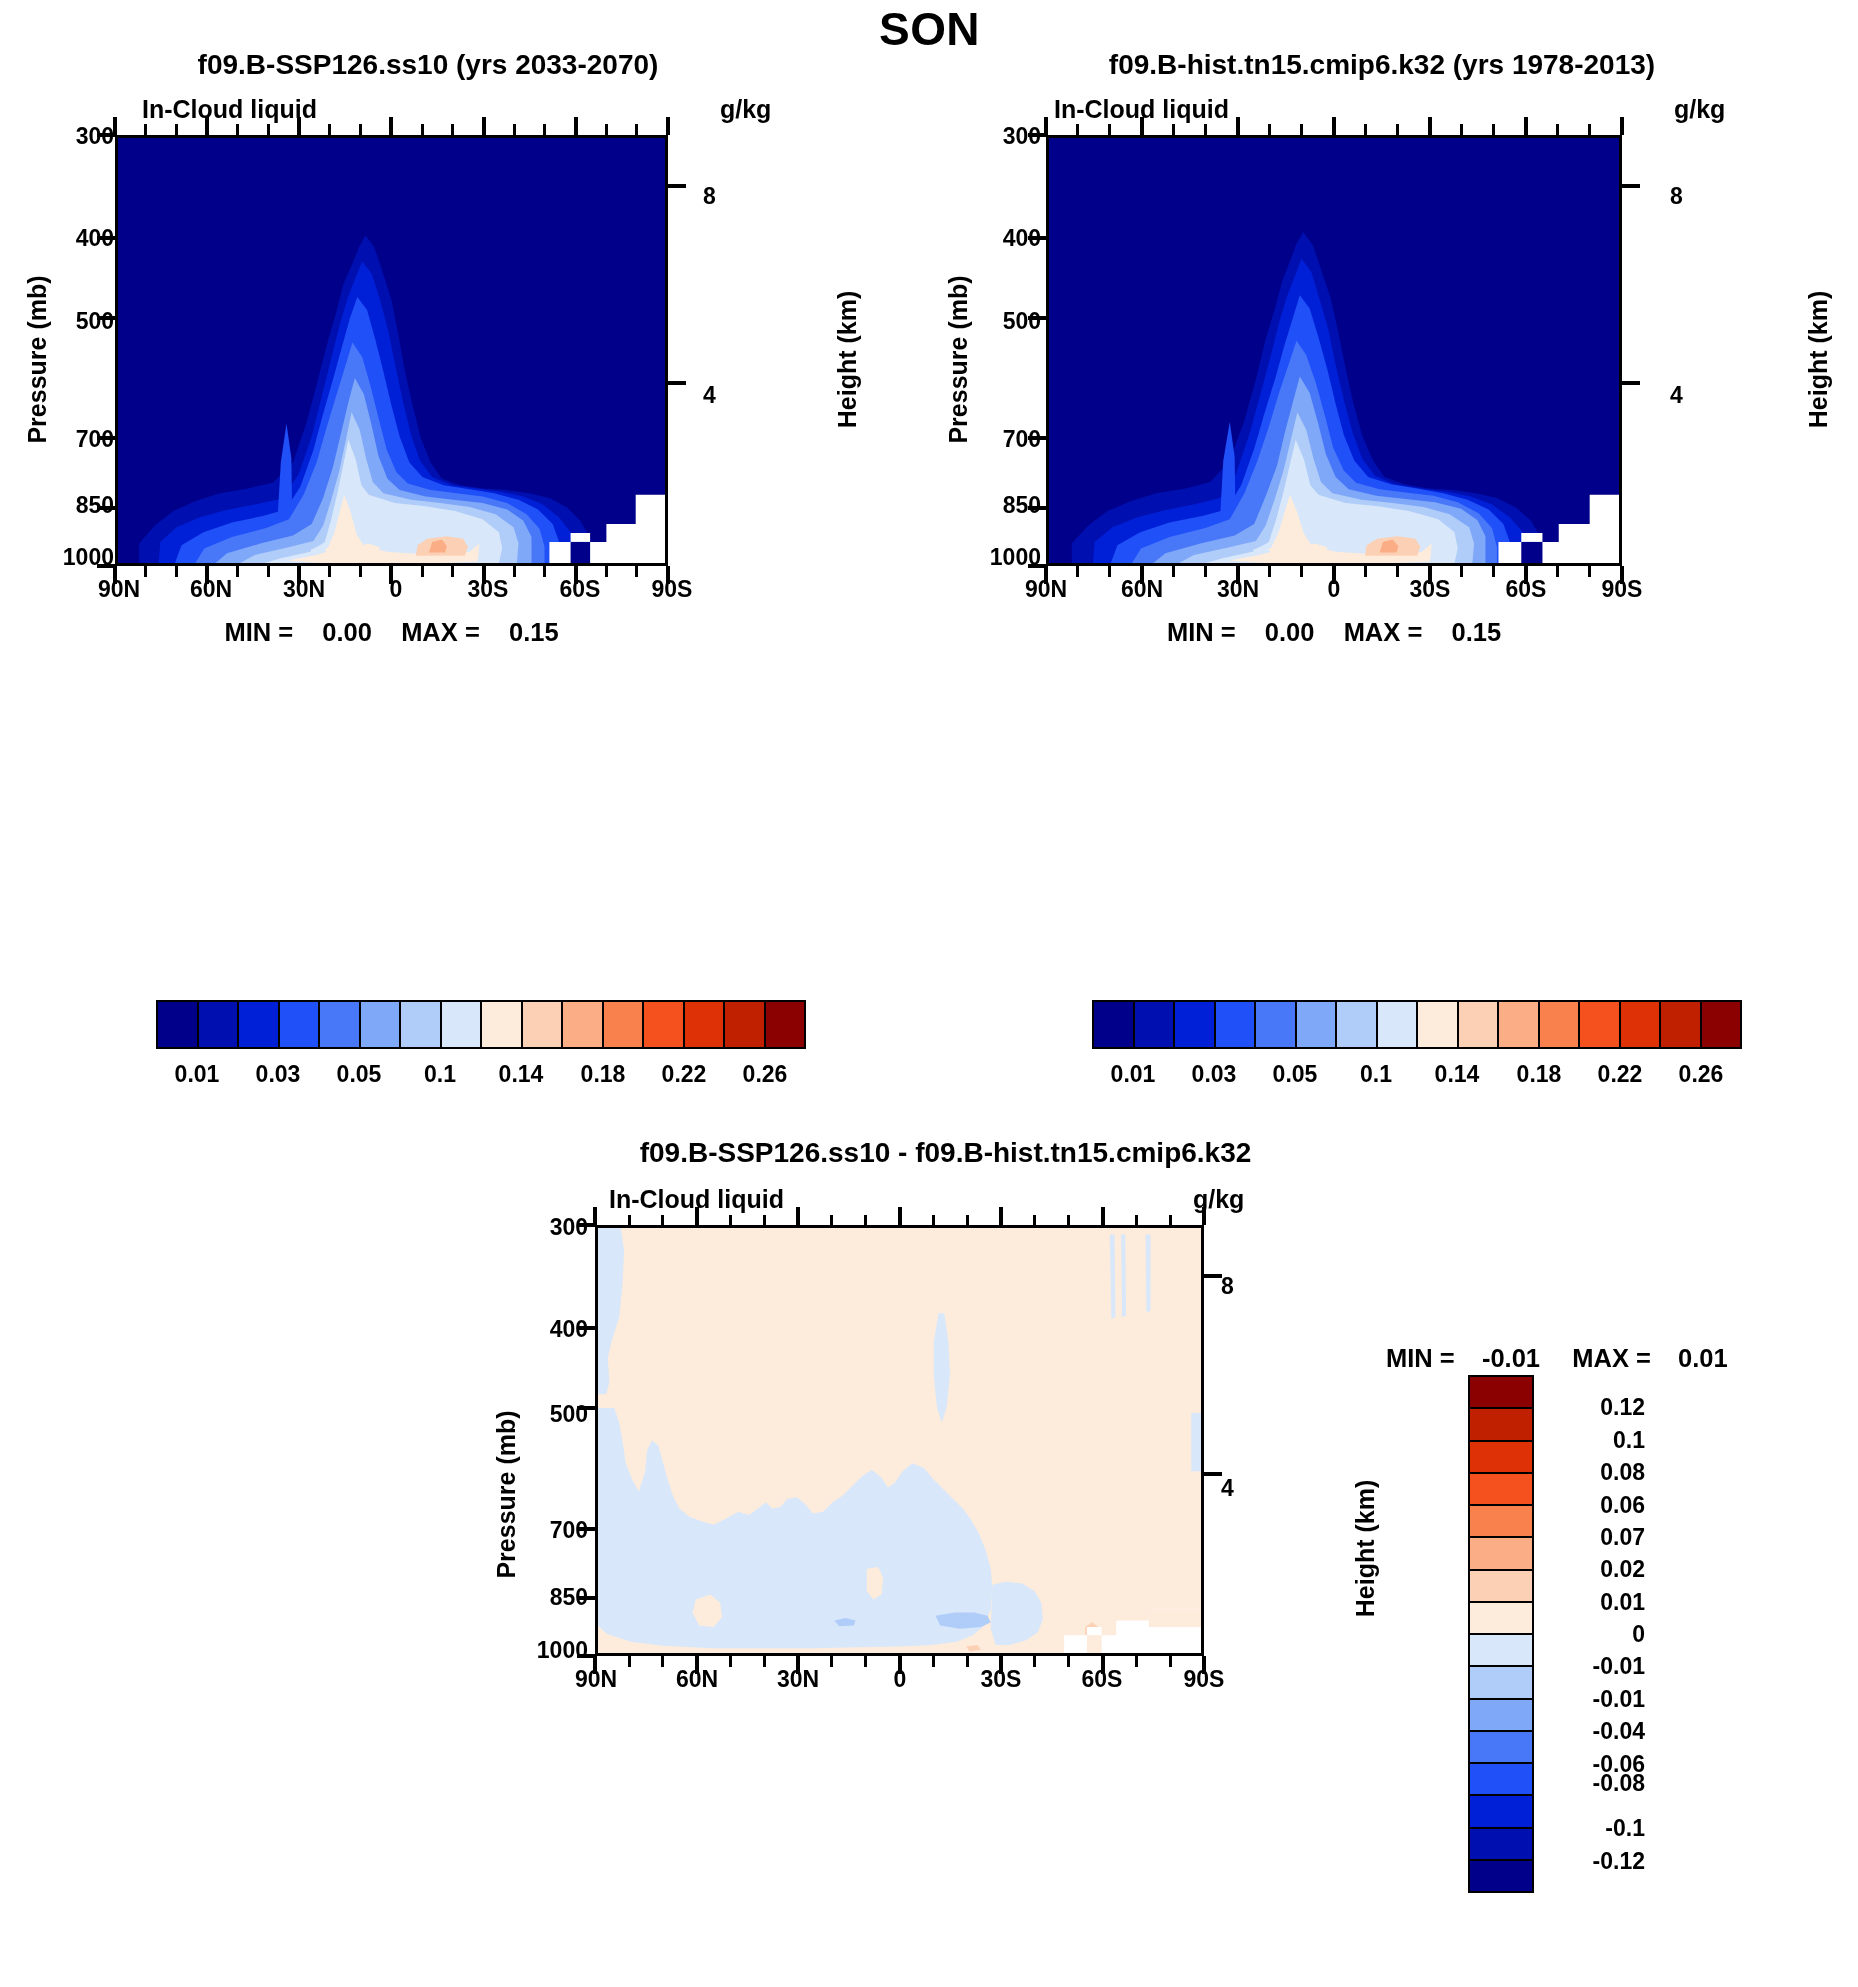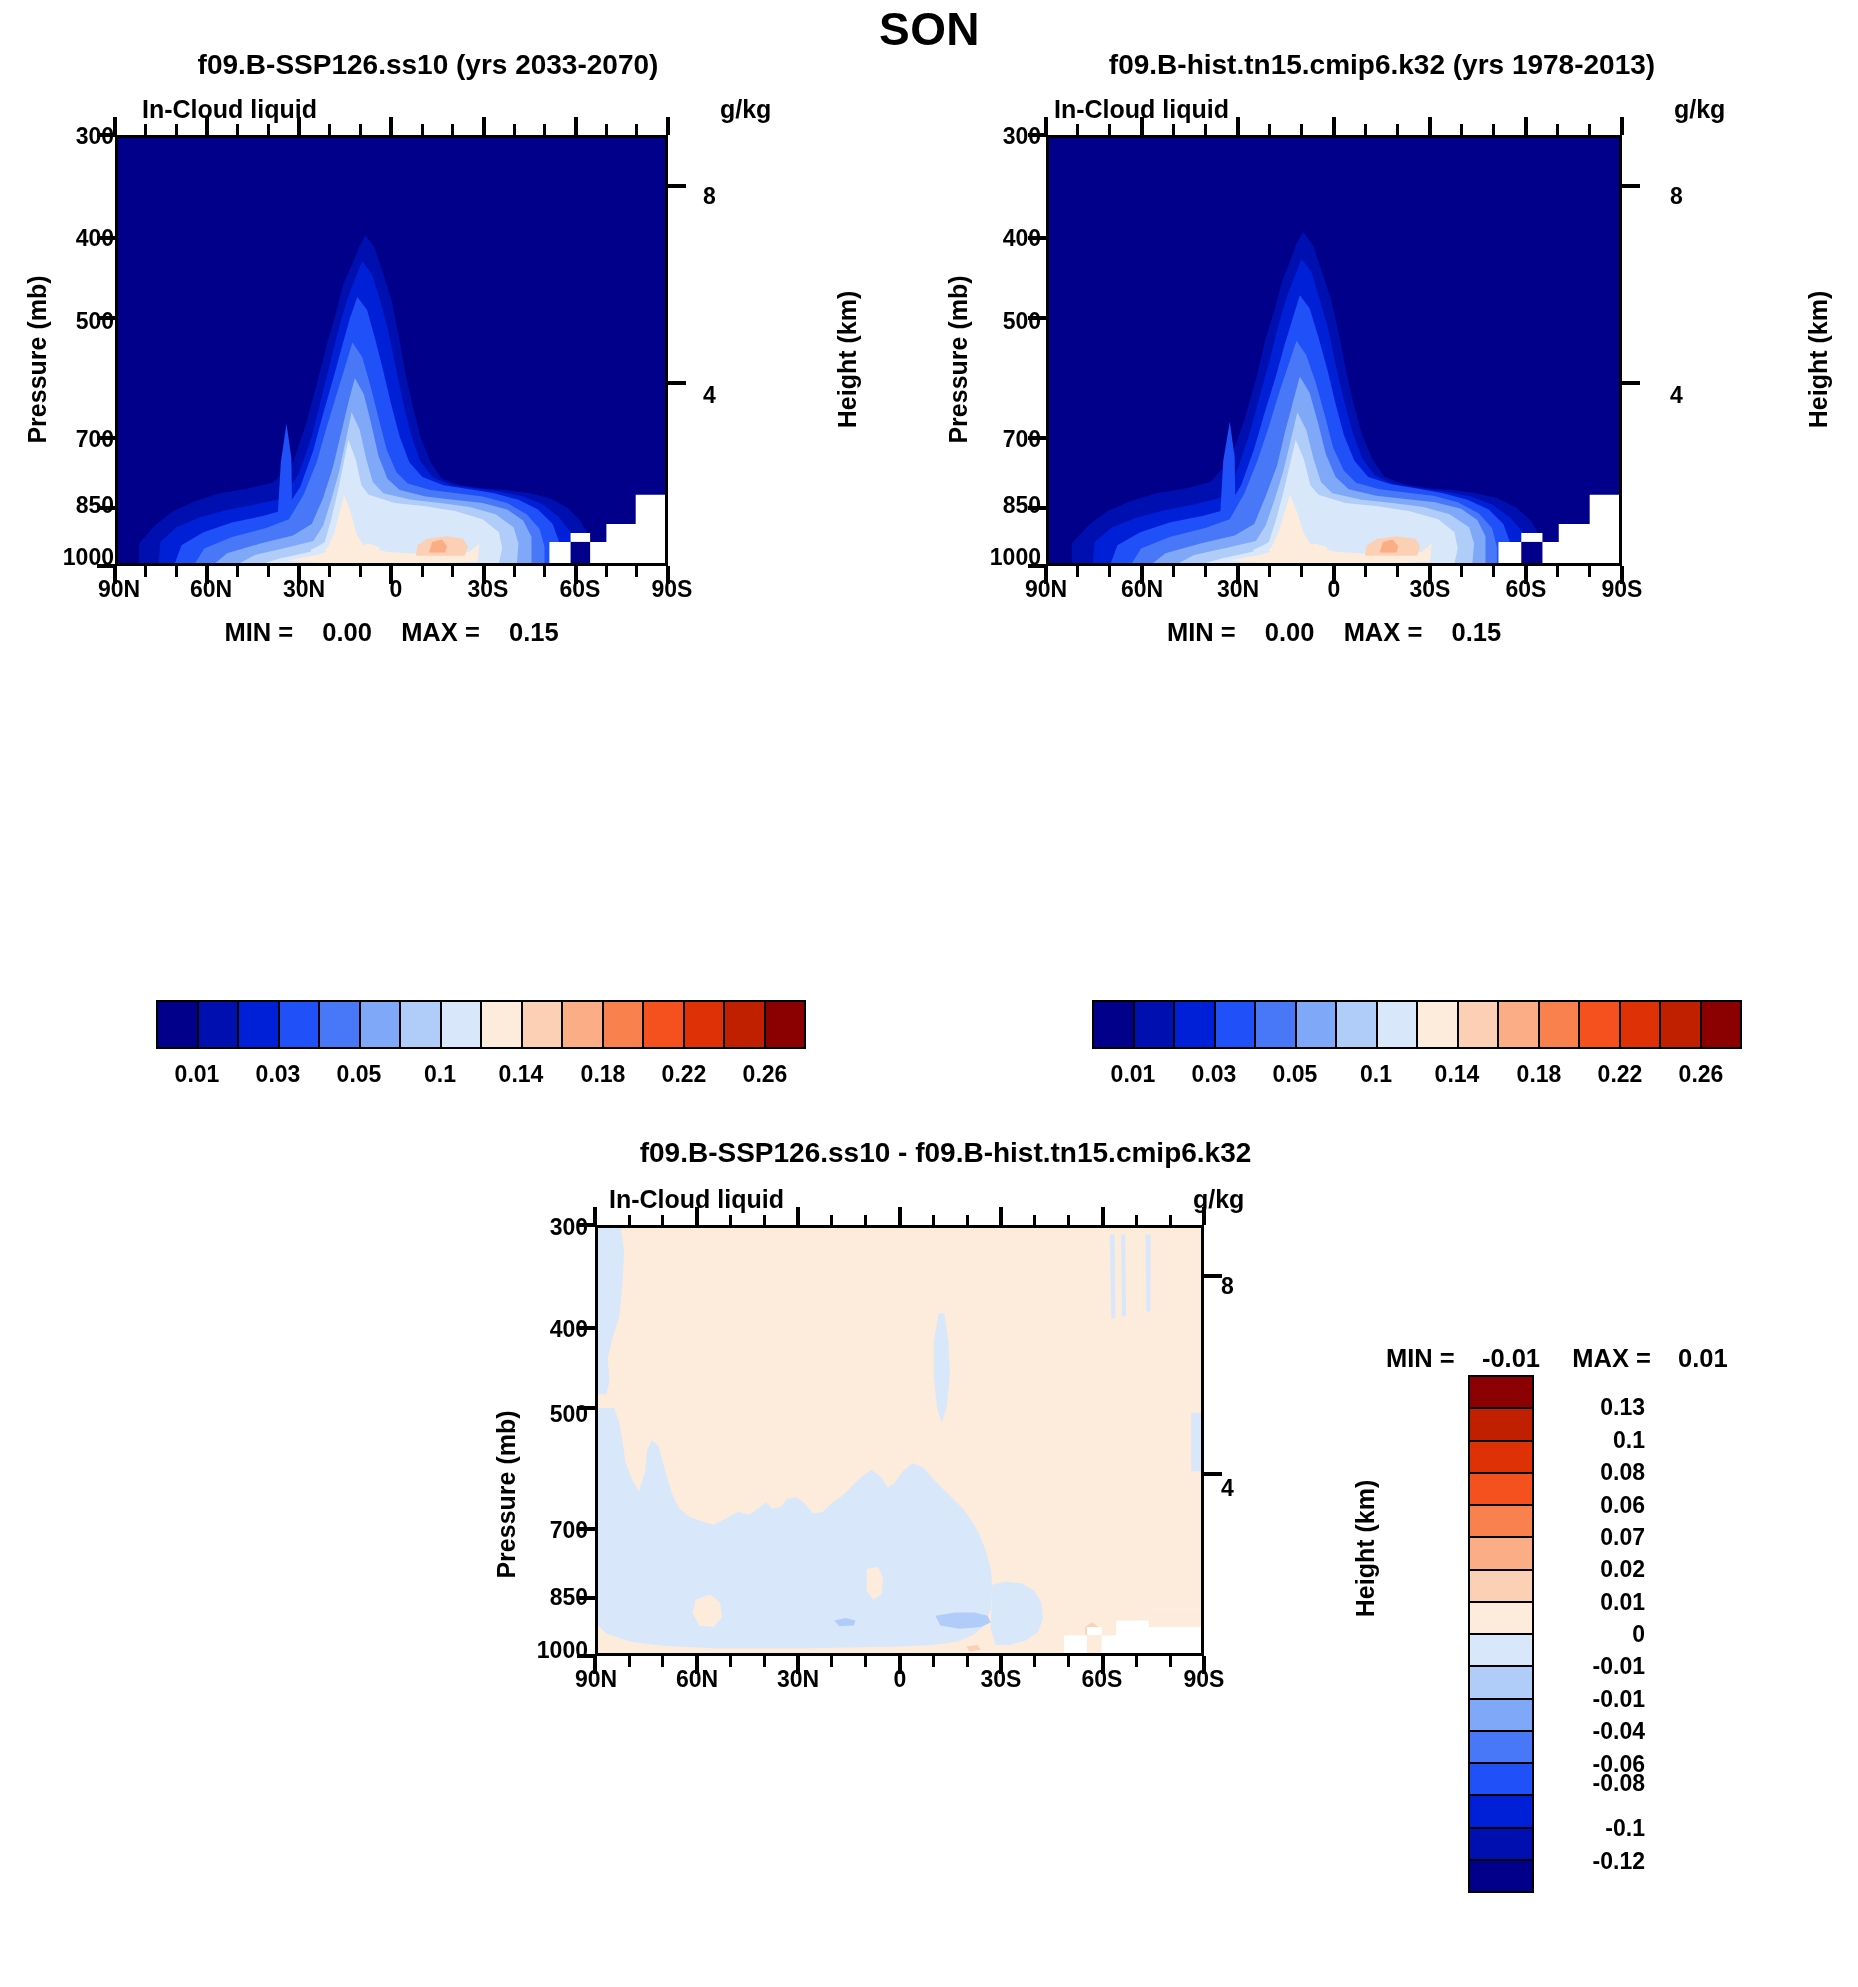--- a/index.html
+++ b/index.html
@@ -370,21 +370,21 @@
     <div class="sw" style="background: rgb(216, 232, 250);"></div>
     <div class="sw" style="background: rgb(176, 204, 248);"></div>
     <div class="sw" style="background: rgb(128, 168, 248);"></div>
     <div class="sw" style="background: rgb(72, 120, 248);"></div>
     <div class="sw" style="background: rgb(32, 80, 248);"></div>
     <div class="sw" style="background: rgb(0, 32, 216);"></div>
     <div class="sw" style="background: rgb(0, 16, 176);"></div>
     <div class="sw" style="background: rgb(0, 0, 139);"></div>
   </div>
 <div class="vcbarlabels" id="vcbarlab-b" style="left:1546px;top:1375px;width:164px;height:518px;">
-    <span style="top: 32px;">0.13</span>
+    <span style="top: 32px;">0.12</span>
     <span style="top: 65px;">0.1</span>
     <span style="top: 97px;">0.08</span>
     <span style="top: 130px;">0.06</span>
     <span style="top: 162px;">0.07</span>
     <span style="top: 194px;">0.02</span>
     <span style="top: 227px;">0.01</span>
     <span style="top: 259px;">0</span>
     <span style="top: 291px;">-0.01</span>
     <span style="top: 324px;">-0.01</span>
     <span style="top: 356px;">-0.04</span>

